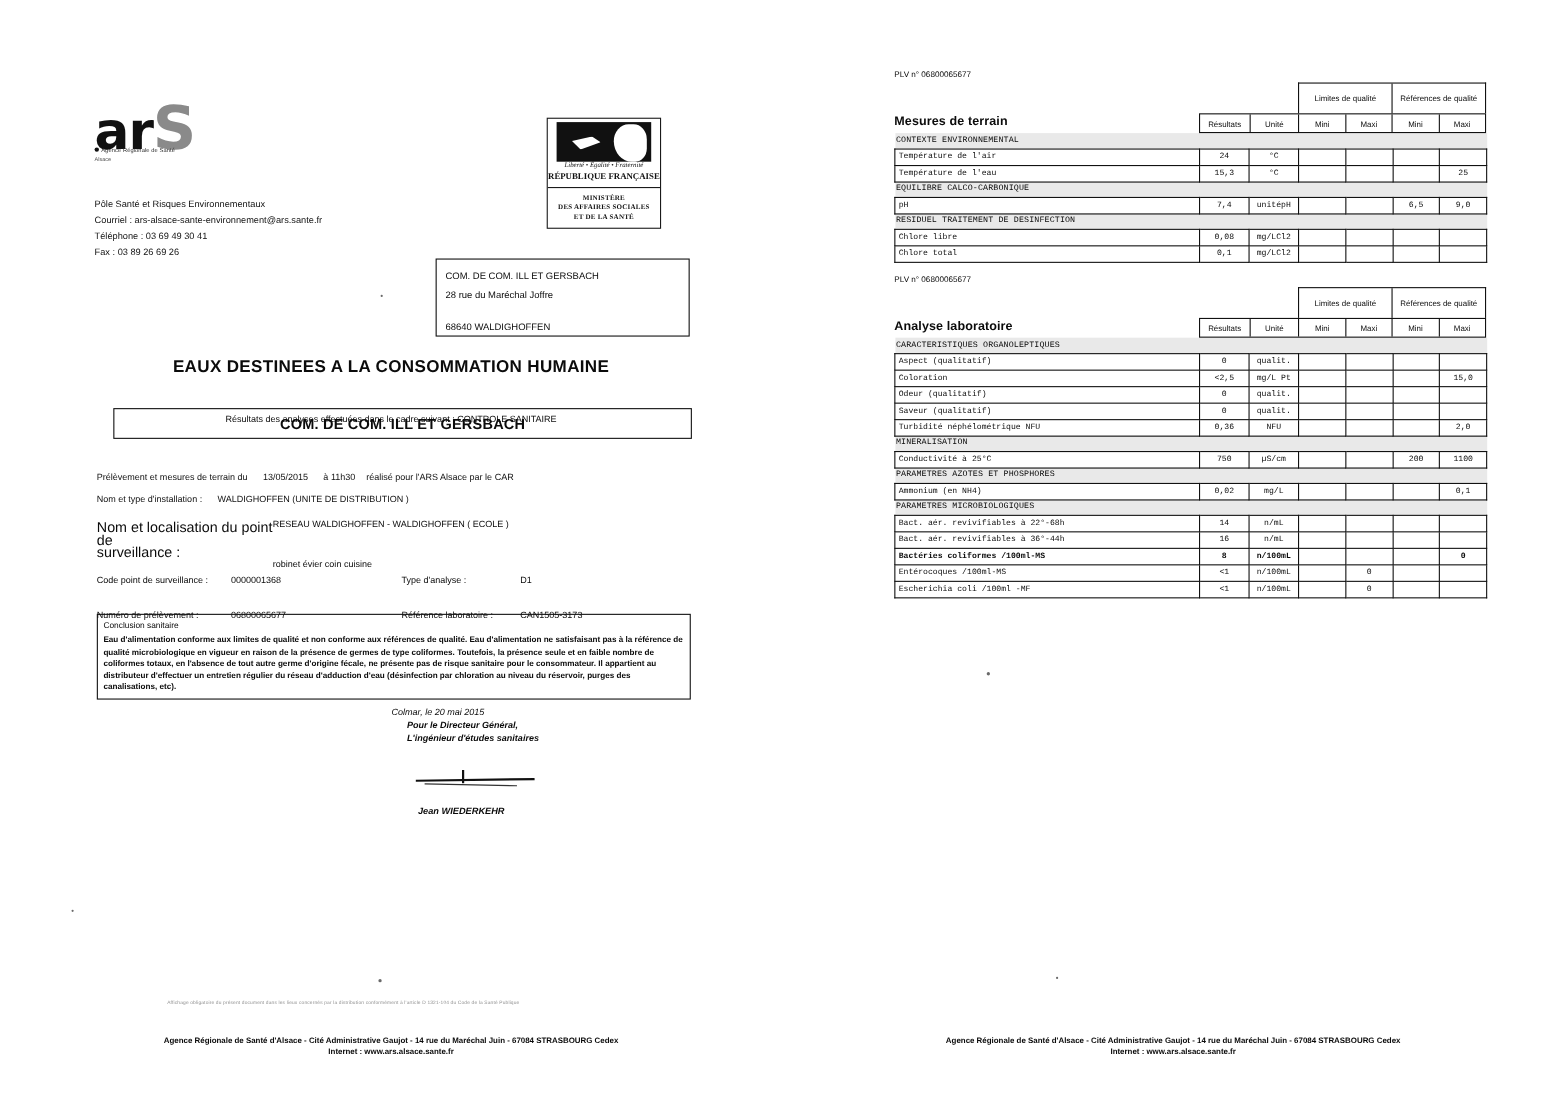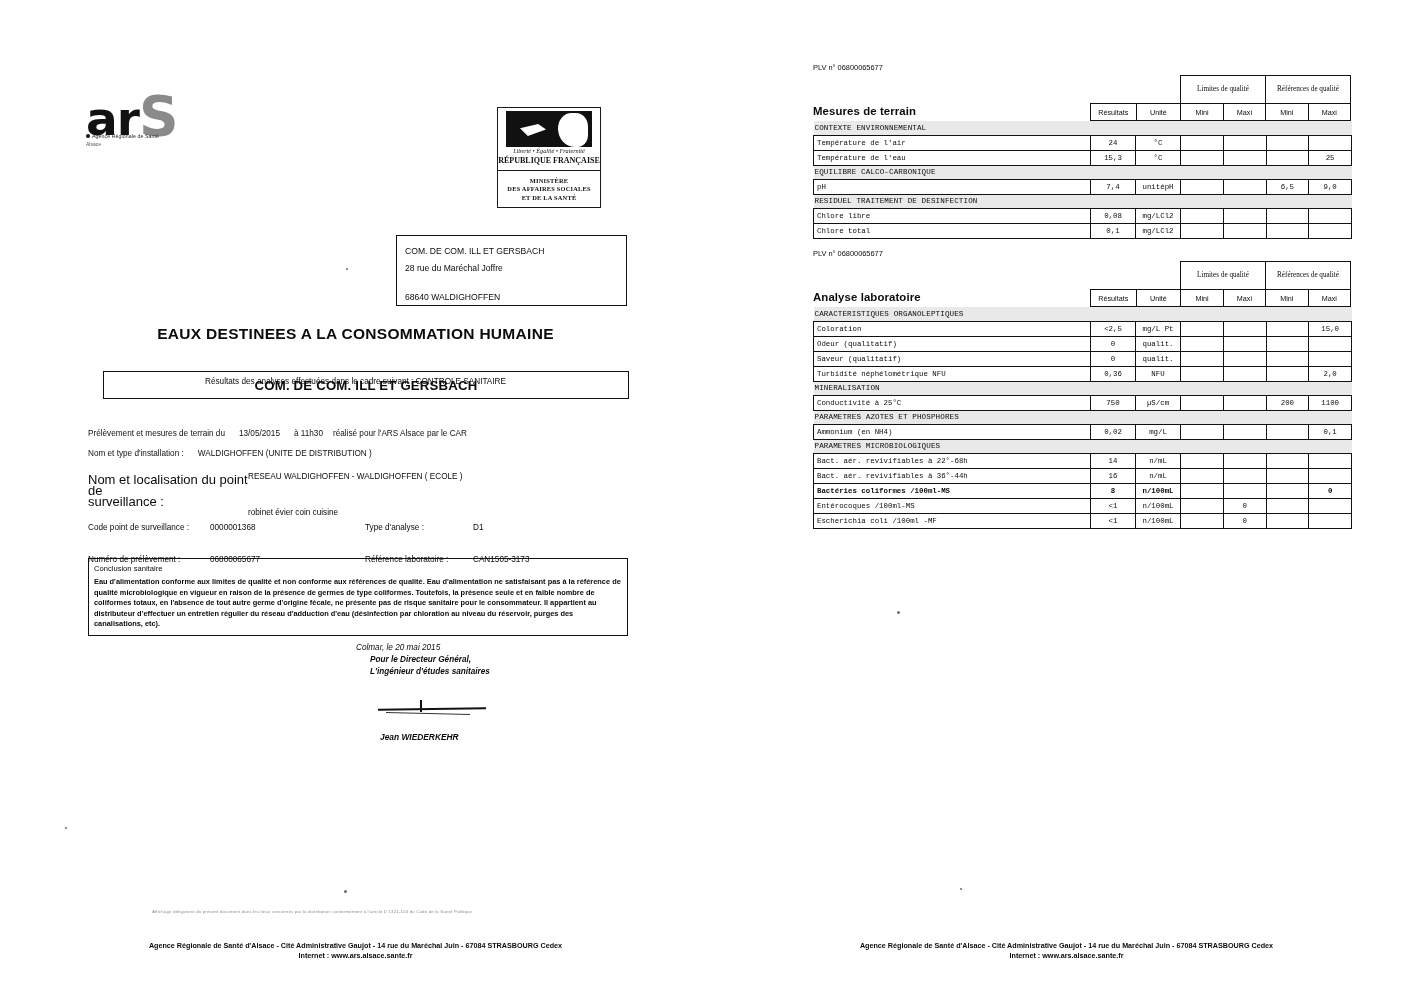--- a/index.html
+++ b/index.html
@@ -338,21 +338,20 @@
   .hdr-grid .hg-top > div {
     flex: 1 1 0;
     display: flex;
     align-items: center;
     justify-content: center;
     text-align: left;
     font-size: 7.2px;
     line-height: 9.4px;
     padding: 0 2px;
     box-sizing: border-box;
-    font-family: Liberation Serif, serif;
   }
   .hdr-grid .hg-top > div + div { border-left: 1px solid #111; }
   .hdr-grid .hg-bot {
     position: absolute;
     left: 0; top: 28px;
     width: 261px; height: 18px;
     display: flex;
     box-sizing: border-box;
     border: 1px solid #111;
   }
@@ -432,20 +431,26 @@
       </div>
     </div>
   </div>
 
   <div class="abs" id="ars-logo">
     <div class="ars-word">ar<span class="s-grey">S</span></div>
     <div class="ars-sub"><span class="dot"></span><span>Agence Régionale de Santé</span></div>
     <div class="ars-region">Alsace</div>
   </div>
 
+  <div class="abs" id="contact-block">
+    <div>Pôle Santé et Risques Environnementaux</div>
+    <div>Courriel : ars-alsace-sante-environnement@ars.sante.fr</div>
+    <div>Téléphone : 03 69 49 30 41</div>
+    <div>Fax : 03 89 26 69 26</div>
+  </div>
 
   <div class="abs" id="addressee-box">
     <div>COM. DE COM. ILL ET GERSBACH</div>
     <div>28 rue du Maréchal Joffre</div>
     <div class="addr-city">68640 WALDIGHOFFEN</div>
   </div>
 
   <div class="abs" id="doc-title">EAUX DESTINEES A LA CONSOMMATION HUMAINE</div>
   <div class="abs" id="doc-subtitle">Résultats des analyses effectuées dans le cadre suivant : CONTROLE SANITAIRE</div>
   <div class="abs" id="entity-box">
@@ -626,20 +631,29 @@
         <col class="w-q">
           <col class="w-q">
           <col class="w-q">
           <col class="w-q">
       </colgroup>
       <tbody>
           <tr class="grp">
             <td colspan="7">CARACTERISTIQUES ORGANOLEPTIQUES</td>
           </tr>
           <tr class="data">
+            <td class="c-param">Aspect (qualitatif)</td>
+            <td class="c-val">0</td>
+            <td class="c-unit">qualit.</td>
+            <td class="c-lim"></td>
+            <td class="c-lim"></td>
+            <td class="c-lim"></td>
+            <td class="c-lim"></td>
+          </tr>
+          <tr class="data">
             <td class="c-param">Coloration</td>
             <td class="c-val">&lt;2,5</td>
             <td class="c-unit">mg/L Pt</td>
             <td class="c-lim"></td>
             <td class="c-lim"></td>
             <td class="c-lim"></td>
             <td class="c-lim">15,0</td>
           </tr>
           <tr class="data">
             <td class="c-param">Odeur (qualitatif)</td>

